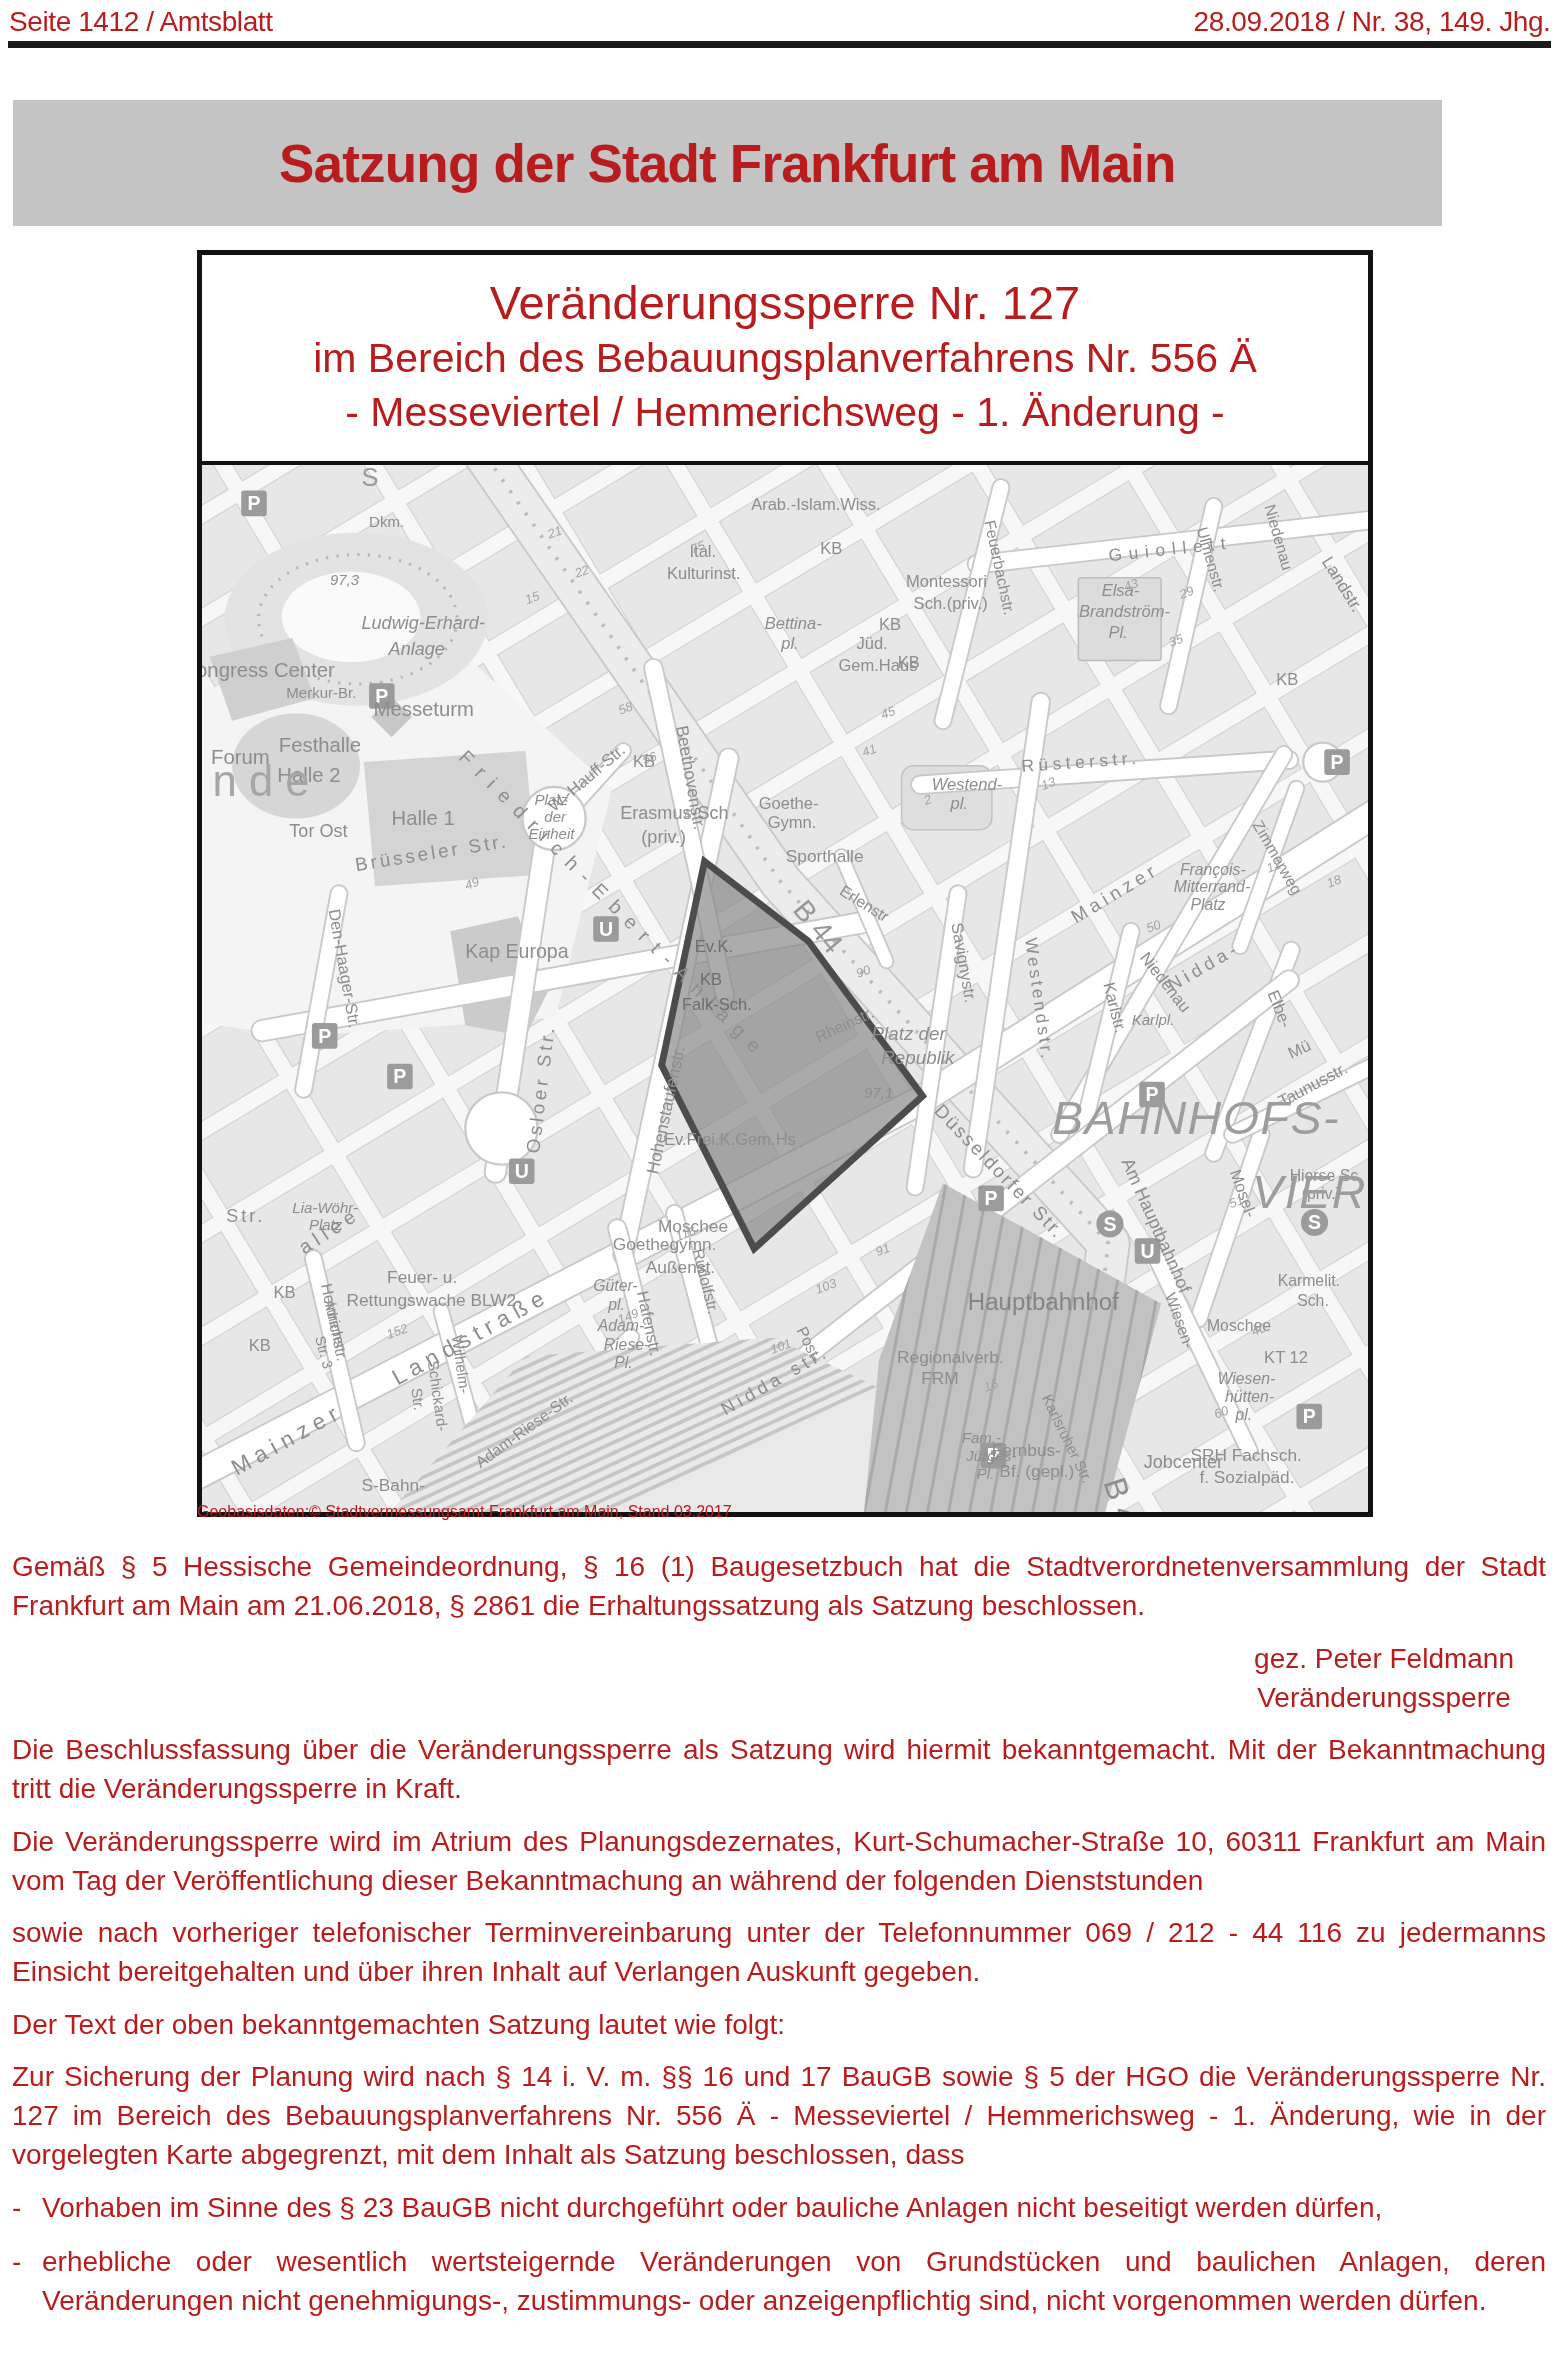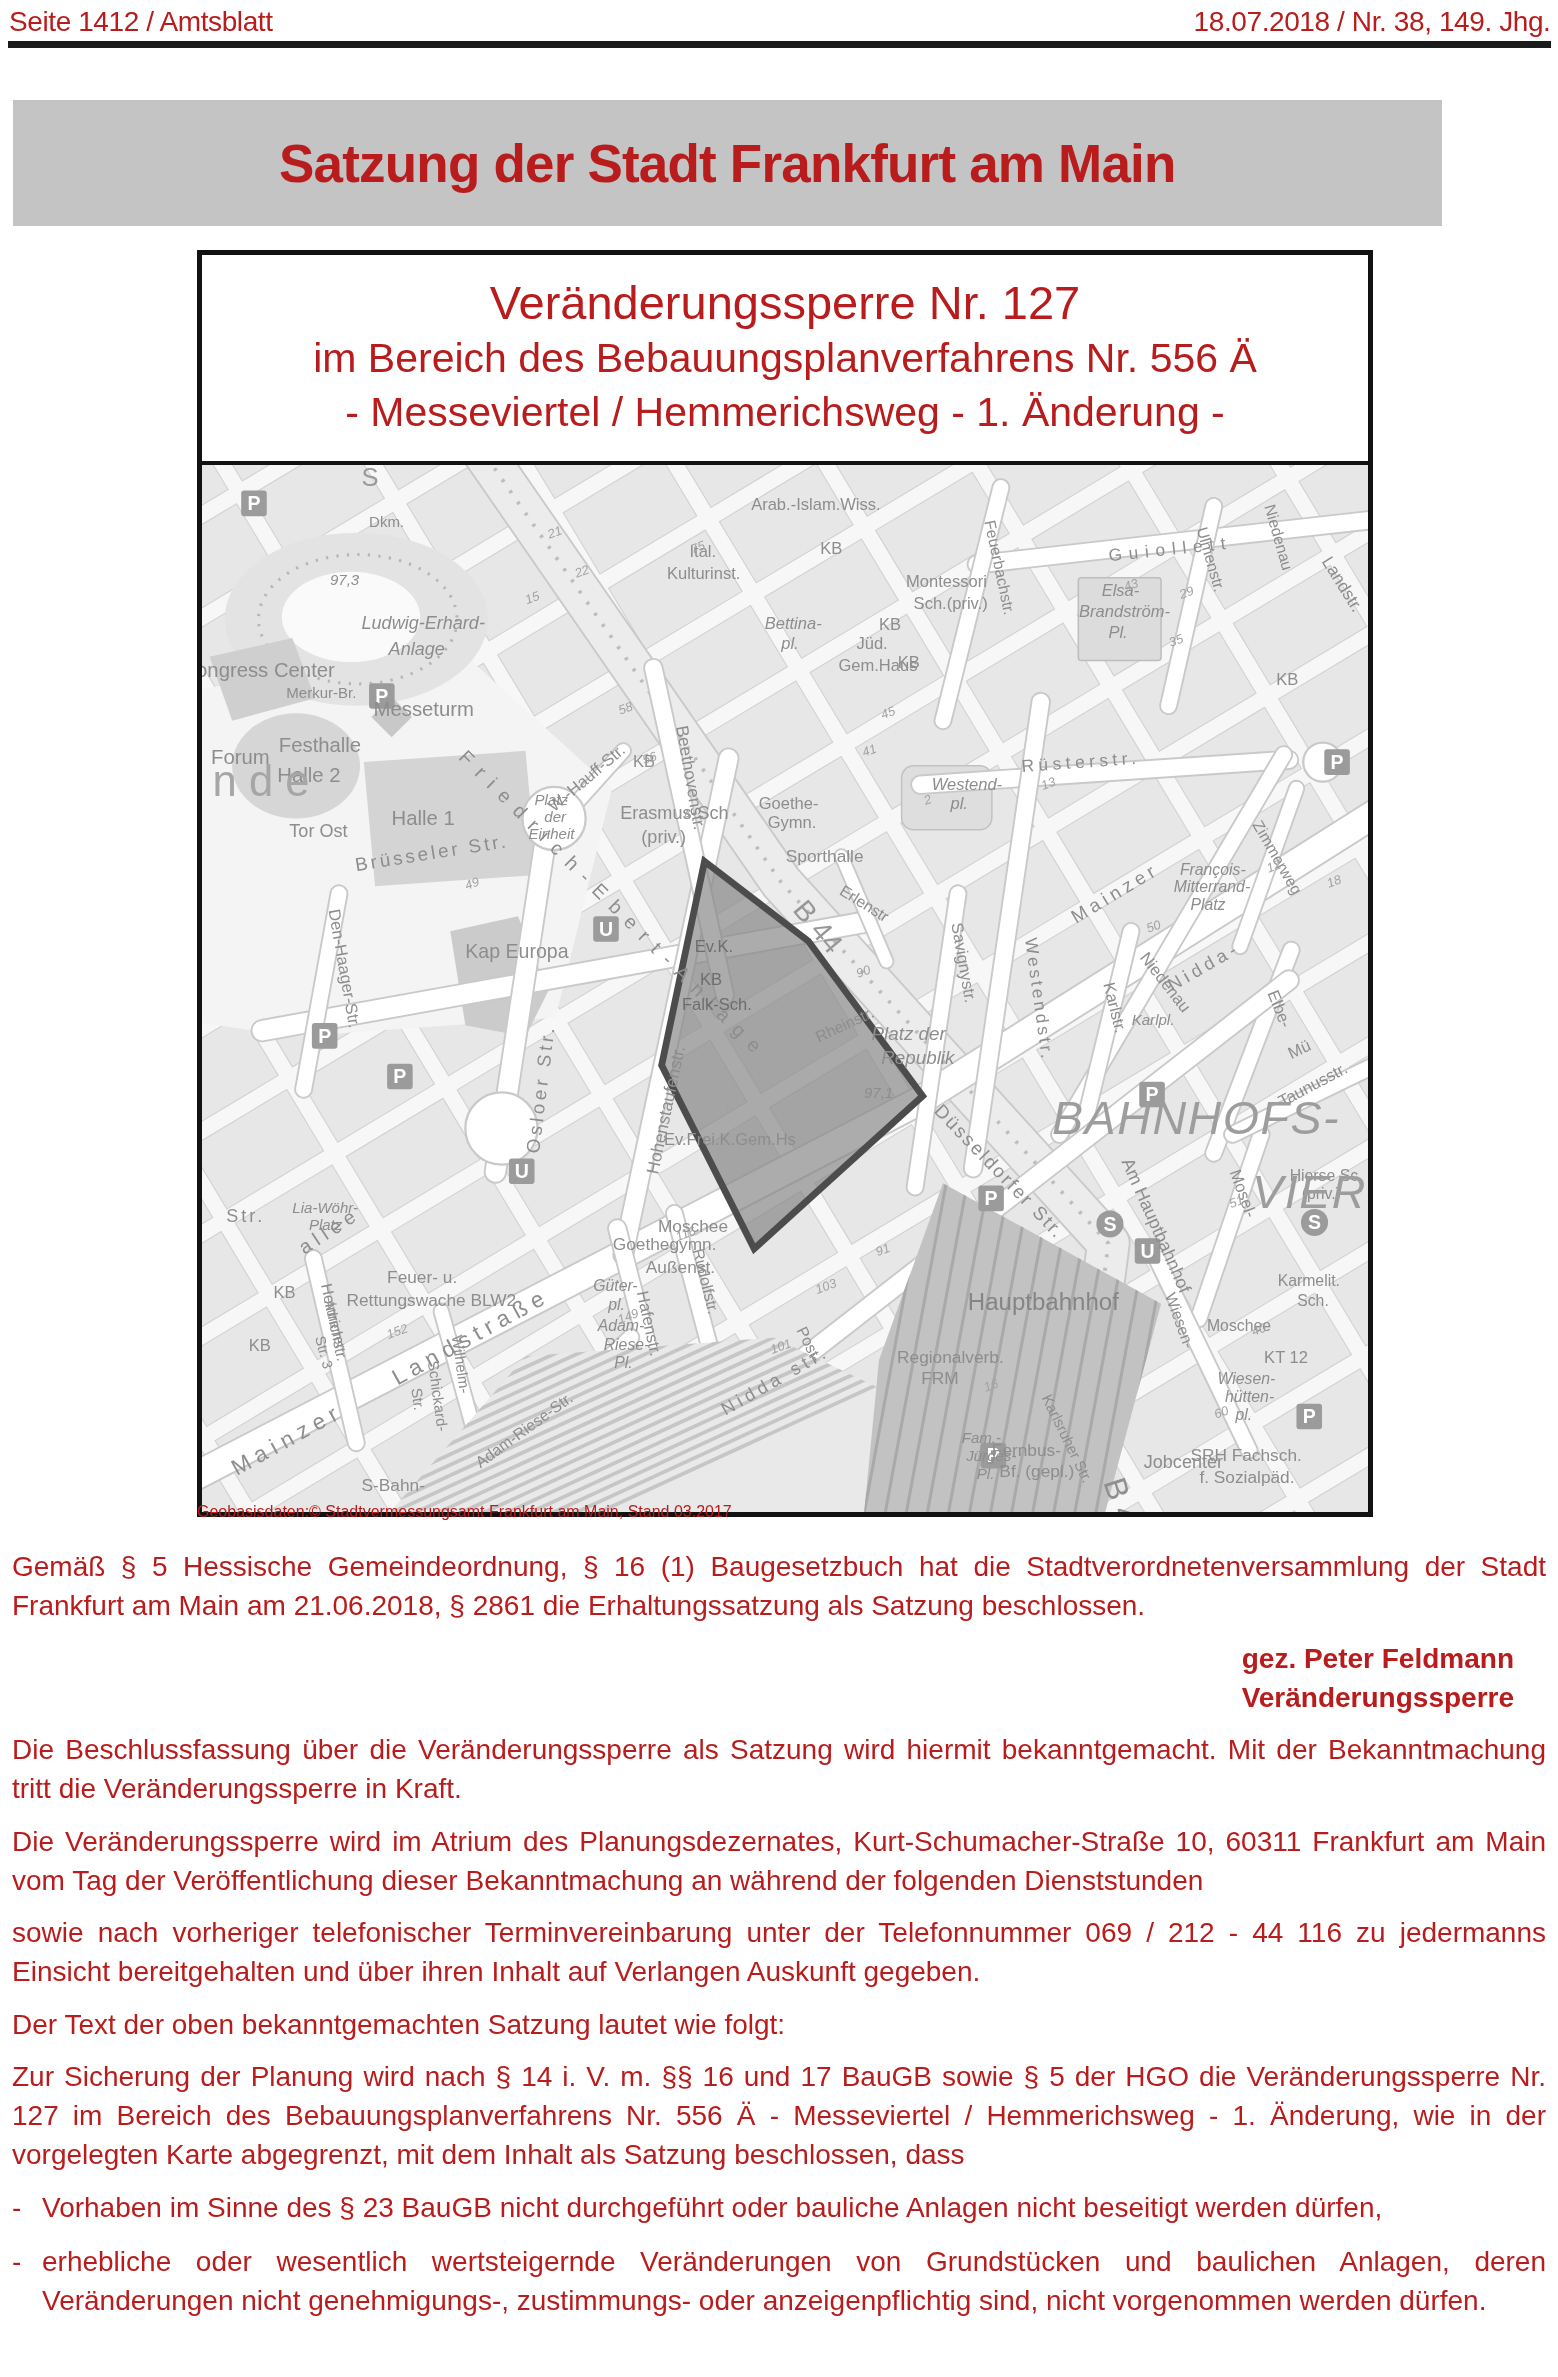--- a/index.html
+++ b/index.html
@@ -19,33 +19,33 @@
   .mt1{font-size:47px;line-height:56px;}
   .mt2,.mt3{font-size:41px;line-height:54px;}
   .maparea{position:relative;width:1166px;height:1047px;overflow:hidden;background:#f6f6f6;}
   .maparea svg{position:absolute;left:0;top:0;}
   .caption{position:absolute;left:197px;top:1503px;font-size:16px;}
   
   .bodytext{position:absolute;left:12px;right:12px;top:1547px;font-size:28px;line-height:39px;}
   .para{margin:0 0 13.5px 0;text-align:justify;}
   .para.nj{text-align:left;}
   .sig{display:flex;justify-content:flex-end;margin:6px 0 13.5px 0;}
-  .sig>div{text-align:right;font-weight:bold;padding-right:32px;}
+  .sig>div{text-align:center;font-weight:normal;padding-right:32px;}
   .bullet{display:flex;margin:0 0 15px 0;}
   .bullet .dash{width:30px;flex:0 0 30px;}
   .bullet .btx{flex:1;text-align:justify;}
 </style>
 </head>
 <body>
 
 <div class="page">
 
   <div class="hdr">
     <span>Seite 1412 / Amtsblatt</span>
-    <span>18.07.2018 / Nr. 38, 149. Jhg.</span>
+    <span>28.09.2018 / Nr. 38, 149. Jhg.</span>
   </div>
   <div class="hdr-rule"></div>
 
   <div class="banner">
     <h1>Satzung der Stadt Frankfurt am Main</h1>
   </div>
 
   <div class="mapbox">
     <div class="maptitles">
       <div class="mt1">Veränderungssperre Nr. 127</div>

